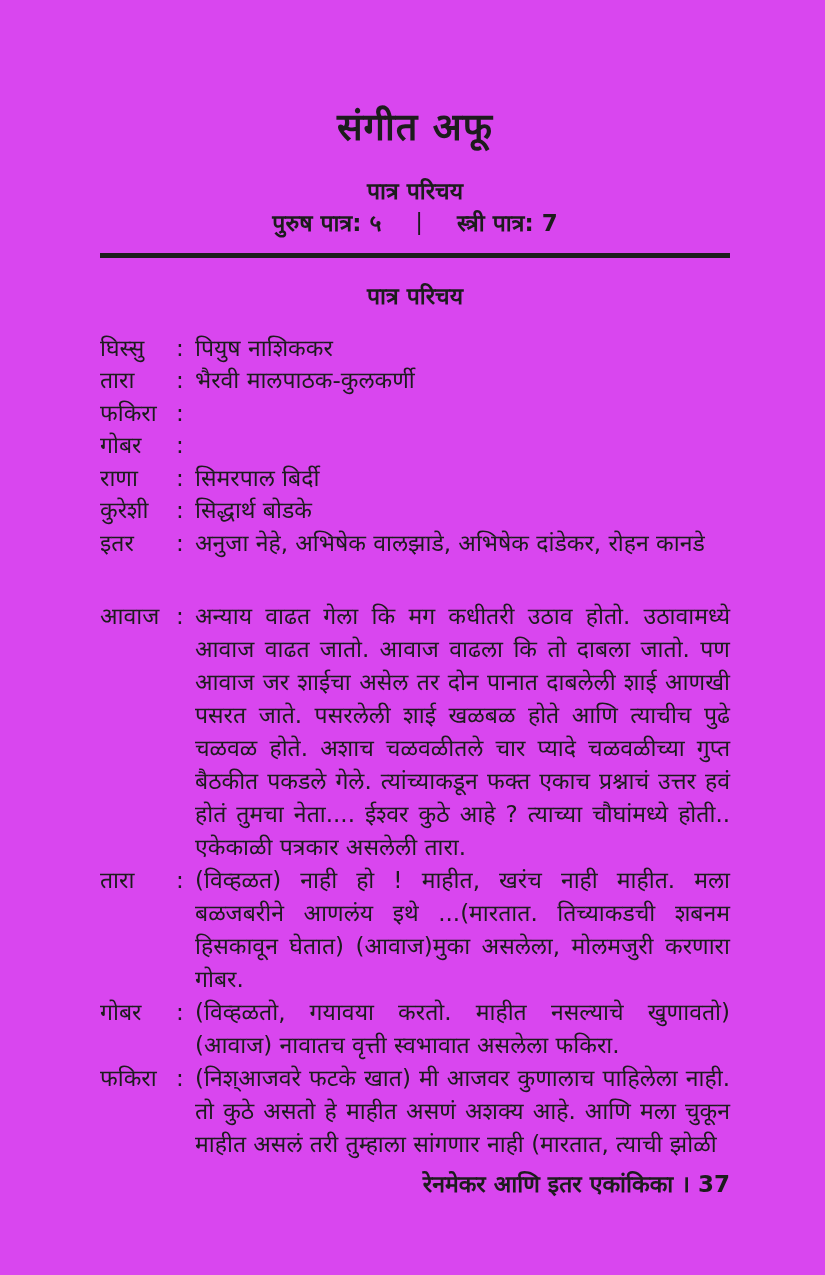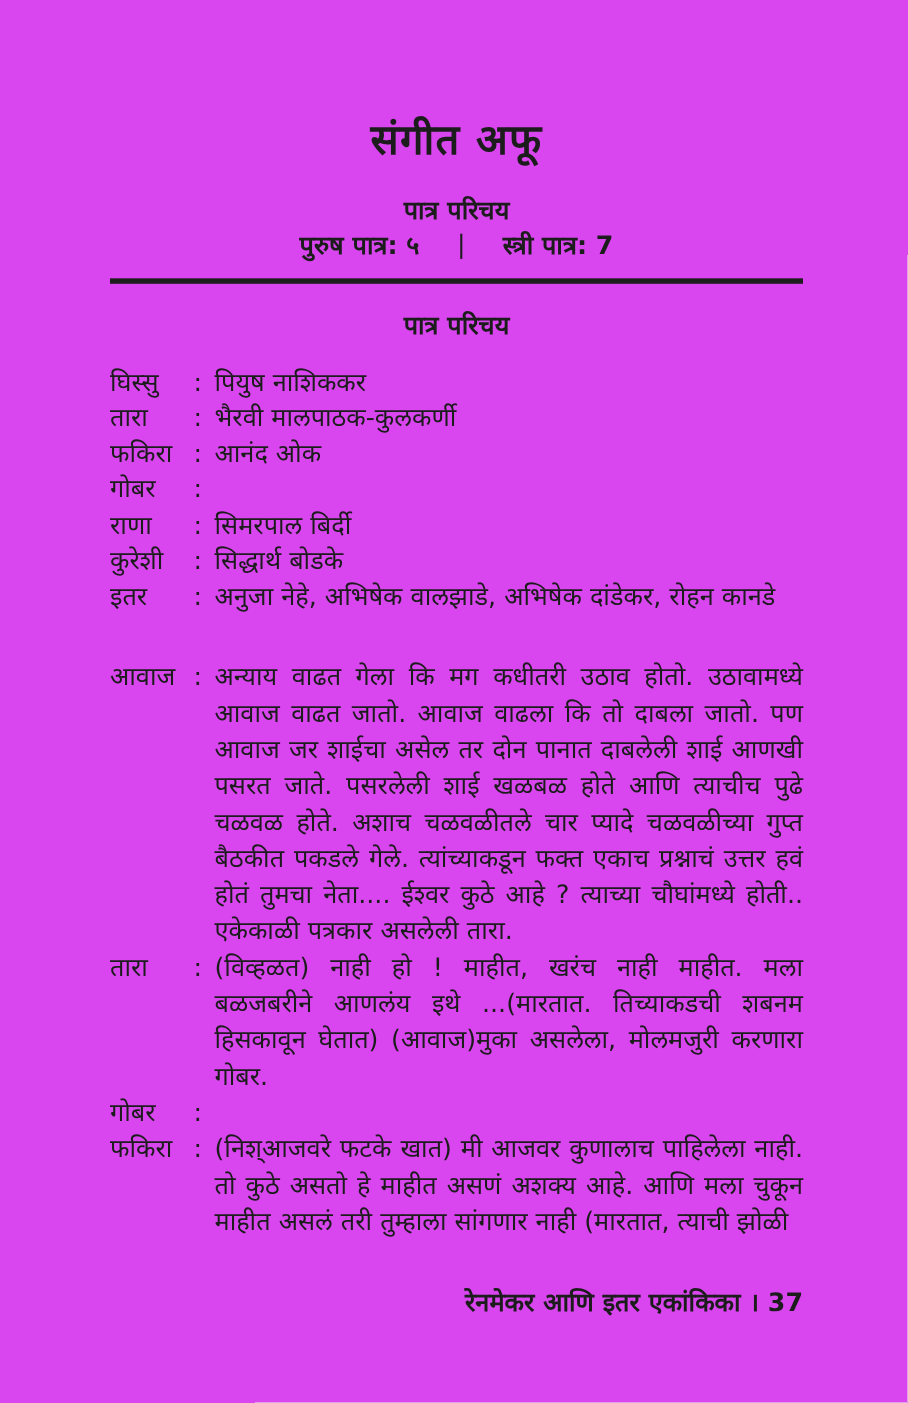--- a/index.html
+++ b/index.html
@@ -103,21 +103,20 @@
       <span class="value">पियुष नाशिककर</span>
     </div>
       <div class="row cast-row">
       <span class="label">तारा</span>
       <span class="colon">:</span>
       <span class="value">भैरवी मालपाठक-कुलकर्णी</span>
     </div>
       <div class="row cast-row">
       <span class="label">फकिरा</span>
       <span class="colon">:</span>
-      <span class="value">आनंद ओक</span>
     </div>
       <div class="row cast-row">
       <span class="label">गोबर</span>
       <span class="colon">:</span>
     </div>
       <div class="row cast-row">
       <span class="label">राणा</span>
       <span class="colon">:</span>
       <span class="value">सिमरपाल बिर्दी</span>
     </div>
@@ -140,20 +139,21 @@
       <span class="value">अन्याय वाढत गेला कि मग कधीतरी उठाव होतो. उठावामध्ये आवाज वाढत जातो. आवाज वाढला कि तो दाबला जातो. पण आवाज जर शाईचा असेल तर दोन पानात दाबलेली शाई आणखी पसरत जाते. पसरलेली शाई खळबळ होते आणि त्याचीच पुढे चळवळ होते. अशाच चळवळीतले चार प्यादे चळवळीच्या गुप्त बैठकीत पकडले गेले. त्यांच्याकडून फक्त एकाच प्रश्नाचं उत्तर हवं होतं  तुमचा नेता.... ईश्वर कुठे आहे ? त्याच्या चौघांमध्ये होती.. एकेकाळी पत्रकार असलेली तारा.</span>
     </div>
       <div class="row dialogue-row">
       <span class="label">तारा</span>
       <span class="colon">:</span>
       <span class="value">(विव्हळत) नाही हो ! माहीत, खरंच नाही माहीत. मला बळजबरीने आणलंय इथे ...(मारतात. तिच्याकडची शबनम हिसकावून घेतात) (आवाज)मुका असलेला, मोलमजुरी करणारा गोबर.</span>
     </div>
       <div class="row dialogue-row">
       <span class="label">गोबर</span>
       <span class="colon">:</span>
+      <span class="value">(विव्हळतो, गयावया करतो. माहीत नसल्याचे खुणावतो) (आवाज) नावातच वृत्ती स्वभावात असलेला फकिरा.</span>
     </div>
       <div class="row dialogue-row">
       <span class="label">फकिरा</span>
       <span class="colon">:</span>
       <span class="value">(निश्आजवरे फटके खात) मी आजवर कुणालाच पाहिलेला नाही. तो कुठे असतो हे माहीत असणं अशक्य आहे. आणि मला चुकून माहीत असलं तरी तुम्हाला सांगणार नाही (मारतात, त्याची झोळी</span>
     </div>
     </div>
 
   <footer class="footer">
     <span>रेनमेकर आणि इतर एकांकिका । 37</span>

